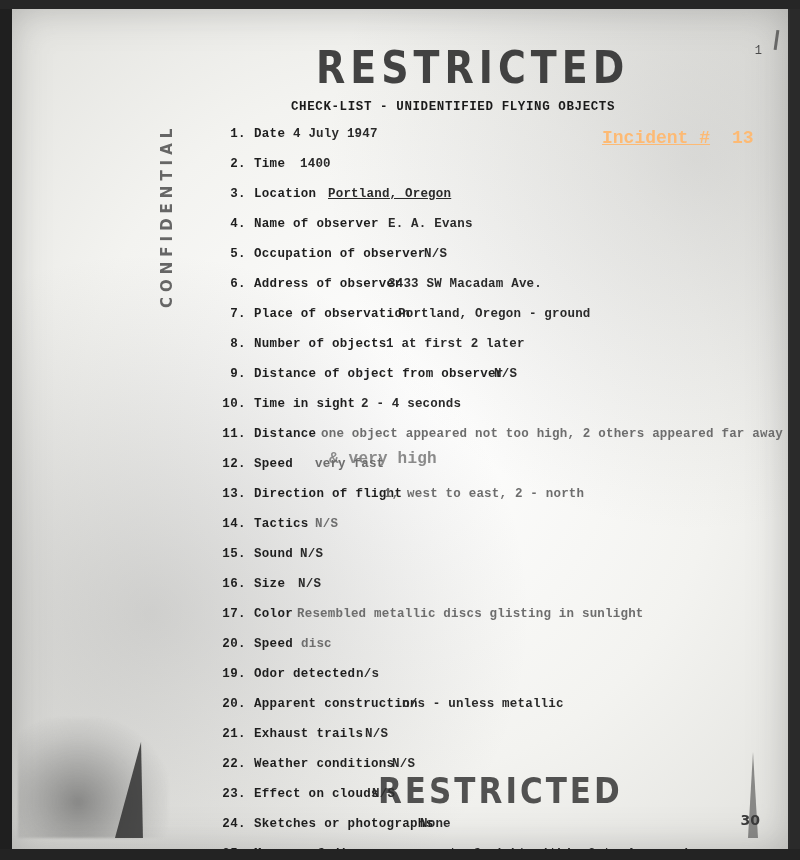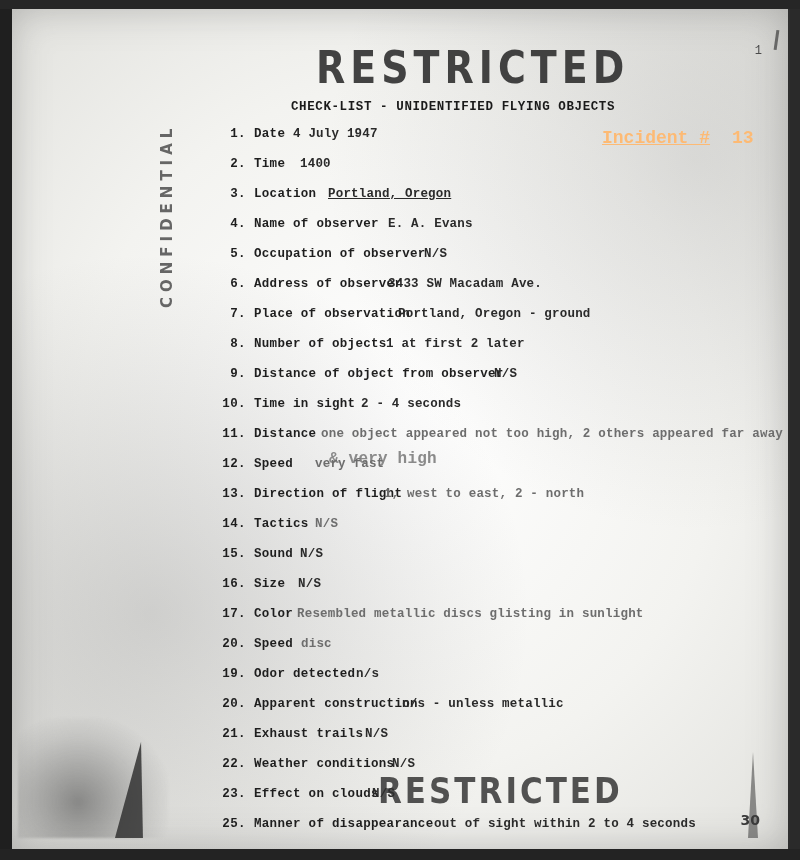--- a/index.html
+++ b/index.html
@@ -325,20 +325,25 @@
           <span class="num">22.</span>
           <span class="label">Weather conditions</span>
           <span class="value" style="left: 382px;">N/S</span>
         </div>
         <div class="row">
           <span class="num">23.</span>
           <span class="label">Effect on clouds</span>
           <span class="value" style="left: 362px;">N/S</span>
         </div>
         <div class="row">
+          <span class="num">24.</span>
+          <span class="label">Sketches or photographs</span>
+          <span class="value" style="left: 410px;">None</span>
+        </div>
+        <div class="row">
           <span class="num">25.</span>
           <span class="label">Manner of disappearance</span>
           <span class="value" style="left: 424px;">out of sight within 2 to 4 seconds</span>
         </div>
       </div>
 
     <div class="stamp-bottom">RESTRICTED</div>
     <div class="page-no">30</div>
   </div>
 

